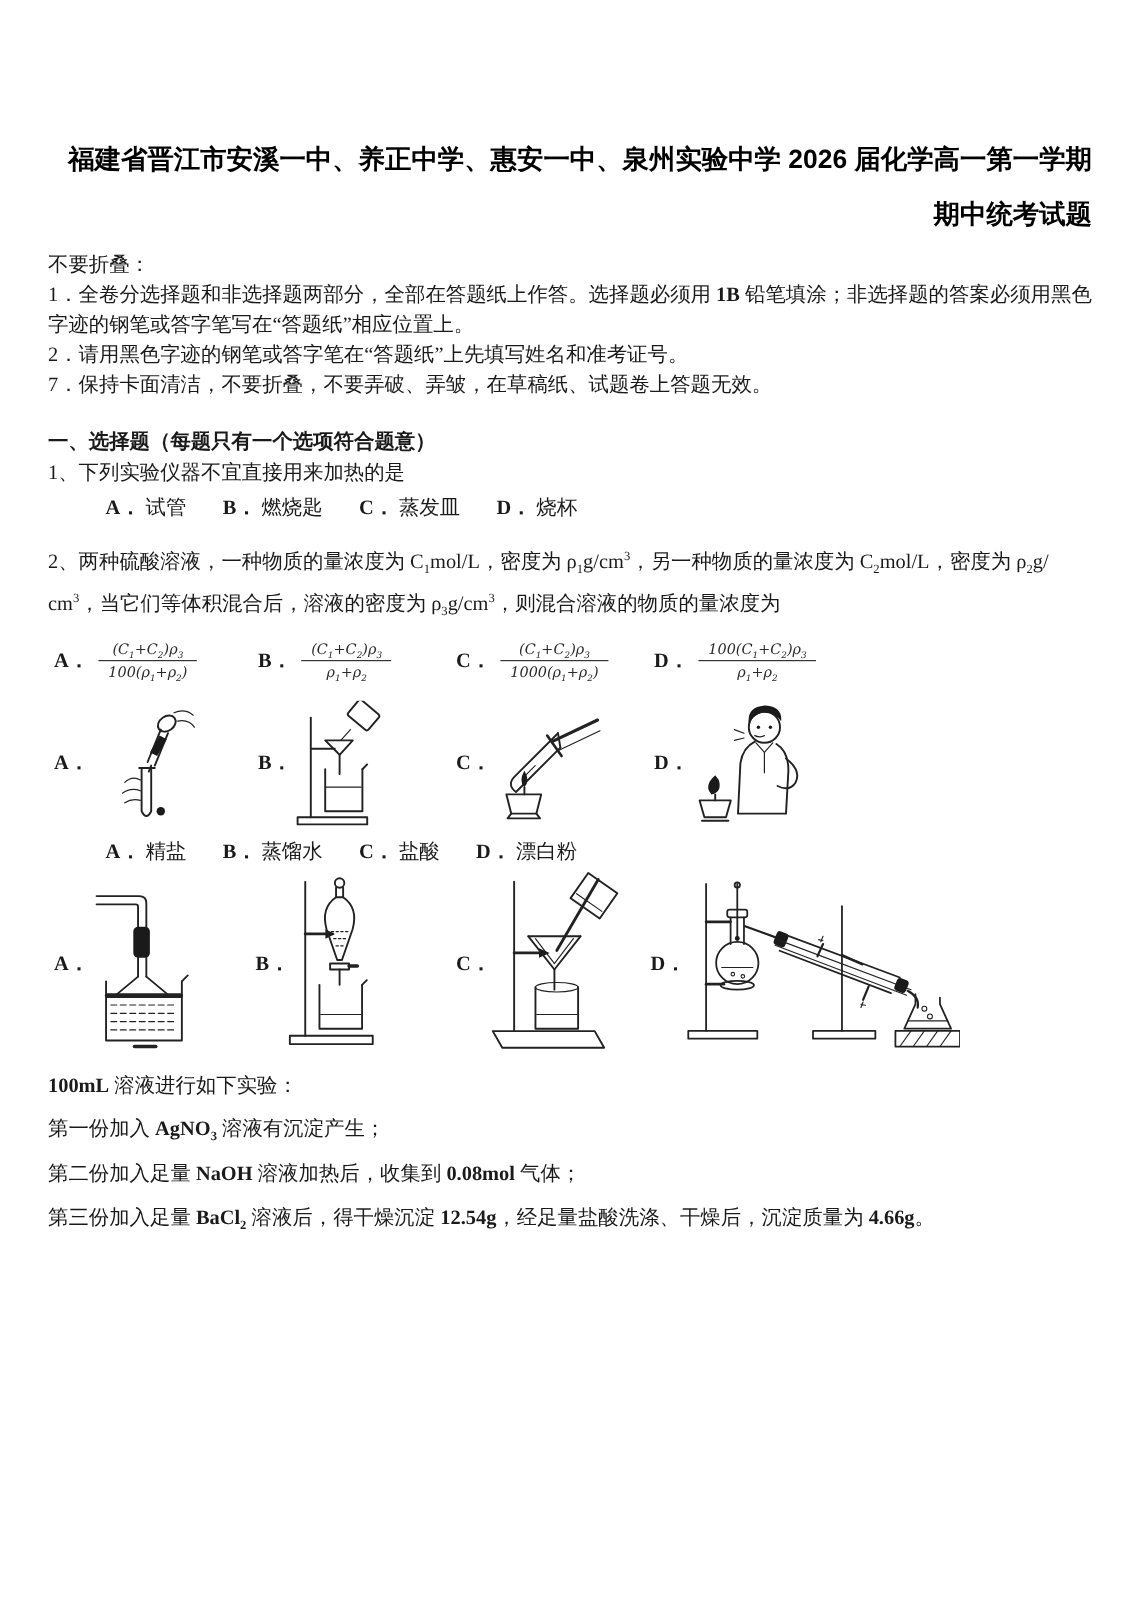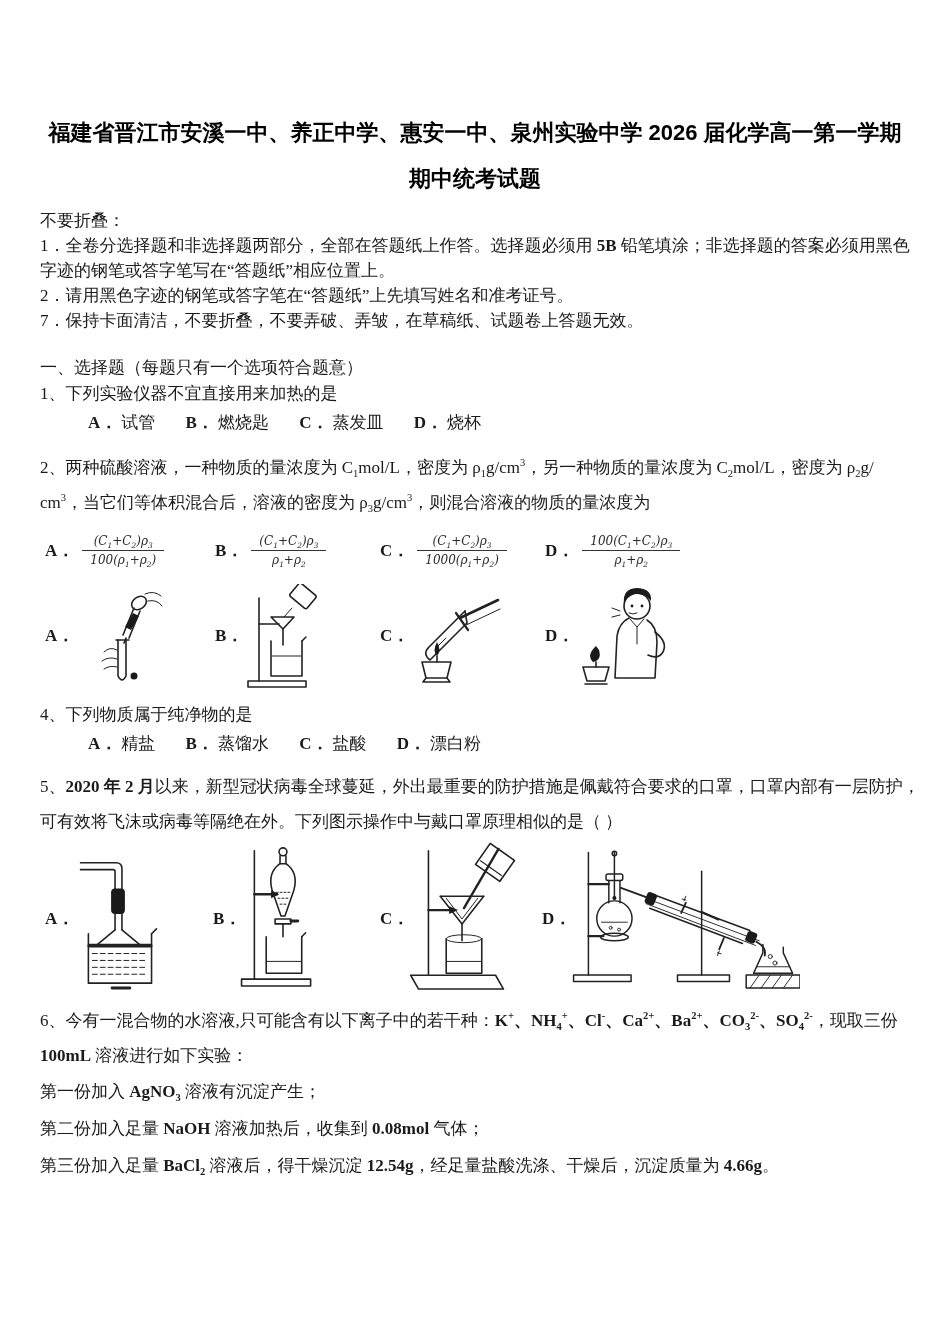--- a/index.html
+++ b/index.html
@@ -13,28 +13,28 @@
     font-family:"Liberation Serif","DejaVu Serif",serif;
     font-size:17px;
     overflow:hidden;
   }
   .title{
     margin:0;
     font-family:"Liberation Sans","DejaVu Sans",sans-serif;
     font-weight:bold;
     font-size:22px;
     line-height:46px;
-    text-align:center;
+    text-align:right;
     color:#000;
   }
   .title .tline{display:block;}
   p{margin:0;}
   .notice-h{margin-top:6px;line-height:25px;}
   .notice-item{line-height:25px;}
-  .sec{margin-top:22px;line-height:26px;font-weight:normal;}
+  .sec{margin-top:22px;line-height:26px;font-weight:bold;}
   .q{line-height:26px;}
   .qblock{margin-top:14px;}
   .ln{display:block;line-height:35px;white-space:nowrap;}
   .opts{margin-top:3px;line-height:26px;margin-left:48px;}
   .opt{display:inline-block;margin-right:26px;}
   .olabel{font-weight:bold;margin-right:4px;}
   sub,sup{font-size:62%;line-height:0;}
   
   .frow{position:relative;height:64px;margin-top:-2px;}
   .fopt{position:absolute;top:50%;transform:translateY(-50%);display:flex;align-items:center;}
@@ -57,21 +57,21 @@
 
 <div class="page">
 
   <h1 class="title">
     <span class="tline">福建省晋江市安溪一中、养正中学、惠安一中、泉州实验中学 2026 届化学高一第一学期</span>
     <span class="tline">期中统考试题</span>
   </h1>
 
   <div>
     <p class="notice-h">不要折叠：</p>
-    <p class="notice-item">1．全卷分选择题和非选择题两部分，全部在答题纸上作答。选择题必须用 <b>5B</b> 铅笔填涂；非选择题的答案必须用黑色字迹的钢笔或答字笔写在“答题纸”相应位置上。</p>
+    <p class="notice-item">1．全卷分选择题和非选择题两部分，全部在答题纸上作答。选择题必须用 <b>1B</b> 铅笔填涂；非选择题的答案必须用黑色字迹的钢笔或答字笔写在“答题纸”相应位置上。</p>
     <p class="notice-item">2．请用黑色字迹的钢笔或答字笔在“答题纸”上先填写姓名和准考证号。</p>
     <p class="notice-item">7．保持卡面清洁，不要折叠，不要弄破、弄皱，在草稿纸、试题卷上答题无效。</p>
   </div>
 
   <p class="sec">一、选择题（每题只有一个选项符合题意）</p>
 
   <p class="q">1、下列实验仪器不宜直接用来加热的是</p>
   <p class="opts">
     <span class="opt"><span class="olabel">A．</span><span>试管</span></span>
     <span class="opt"><span class="olabel">B．</span><span>燃烧匙</span></span>
@@ -178,32 +178,27 @@
         <path class="skt" d="M55,35 L62,43 L69,35 M62,43 L62,60"></path>
         <path class="sk" d="M80,48 Q93,58 88,68 Q83,76 73,71"></path>
         <path class="fil" d="M21,62 Q11,71 18,78 Q27,76 24,66 Z"></path>
         <line class="sk" x1="21" y1="78" x2="21" y2="83"></line>
         <path class="sk" d="M8,83 L34,83 L30,97 L12,97 Z"></path>
         <line class="sk" x1="10" y1="100" x2="32" y2="100"></line>
       </svg>
     </div>
   </div>
 
-  <p class="q" style="margin-top:8px">4、下列物质属于纯净物的是</p>
   <p class="opts">
     <span class="opt"><span class="olabel">A．</span><span>精盐</span></span>
     <span class="opt"><span class="olabel">B．</span><span>蒸馏水</span></span>
     <span class="opt"><span class="olabel">C．</span><span>盐酸</span></span>
     <span class="opt"><span class="olabel">D．</span><span>漂白粉</span></span>
   </p>
 
-  <div class="qblock" style="margin-top:12px">
-    <span class="ln">5、<b>2020 年 2 月</b>以来，新型冠状病毒全球蔓延，外出最重要的防护措施是佩戴符合要求的口罩，口罩内部有一层防护，</span>
-    <span class="ln">可有效将飞沫或病毒等隔绝在外。下列图示操作中与戴口罩原理相似的是（  ）</span>
-  </div>
   <div class="figrow figrow5">
     <span class="figlabel" style="left:5px;top:68px">A．</span>
     <span class="figlabel" style="left:173px;top:68px">B．</span>
     <span class="figlabel" style="left:340px;top:68px">C．</span>
     <span class="figlabel" style="left:502px;top:68px">D．</span>
 
     <div class="fig" style="left:32px;top:4px">
       <svg width="92" height="150" viewBox="0 0 92 152">
         <path class="sk" d="M8,20 L44,20 Q50,20 50,26 L50,88"></path>
         <path class="sk" d="M8,27 L41,27 Q43,27 43,29 L43,88"></path>
@@ -293,20 +288,19 @@
         <circle class="skt" cx="218" cy="120" r="2.2"></circle>
           <circle class="skt" cx="223" cy="127" r="2.2"></circle>
         <line class="skt" x1="203" y1="131" x2="239" y2="131"></line>
         <rect class="sk" x="192" y="140" width="58" height="14"></rect>
         <path class="skt" d="M196,154 L206,140 M208,154 L218,140 M220,154 L230,140 M232,154 L242,140"></path>
       </svg>
     </div>
   </div>
 
   <div class="qblock" style="margin-top:6px">
-    <span class="ln">6、今有一混合物的水溶液,只可能含有以下离子中的若干种：<b>K<sup>+</sup>、NH<sub>4</sub><sup>+</sup>、Cl<sup>-</sup>、Ca<sup>2+</sup>、Ba<sup>2+</sup>、CO<sub>3</sub><sup>2-</sup>、SO<sub>4</sub><sup>2-</sup></b>，现取三份</span>
     <span class="ln"><b>100mL</b> 溶液进行如下实验：</span>
   </div>
   <p class="ln" style="line-height:37px">第一份加入 <b>AgNO<sub>3</sub></b> 溶液有沉淀产生；</p>
   <p class="ln" style="line-height:37px">第二份加入足量 <b>NaOH</b> 溶液加热后，收集到 <b>0.08mol</b> 气体；</p>
   <p class="ln" style="line-height:37px">第三份加入足量 <b>BaCl<sub>2</sub></b> 溶液后，得干燥沉淀 <b>12.54g</b>，经足量盐酸洗涤、干燥后，沉淀质量为 <b>4.66g</b>。</p>
 
 </div>
 
 </body></html>

